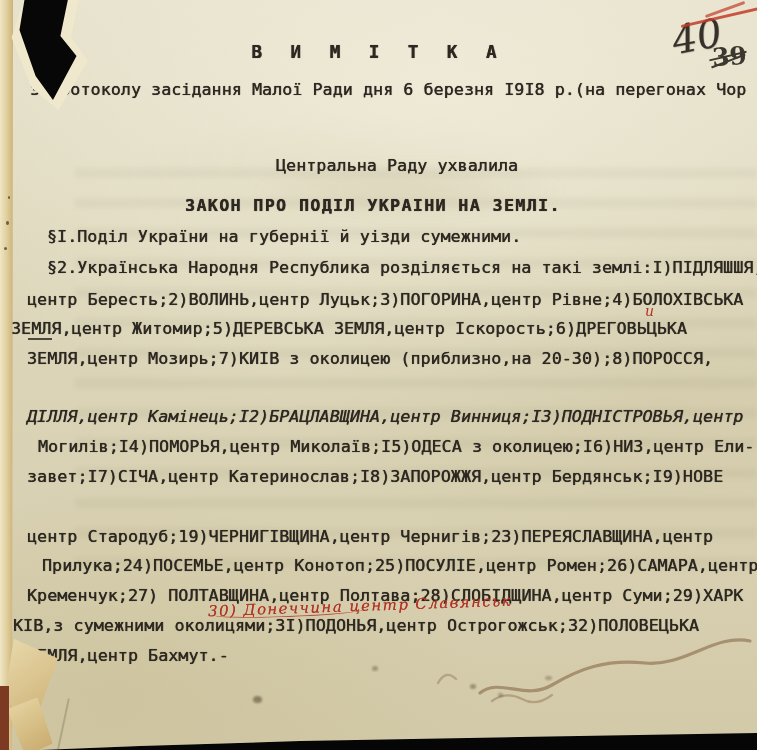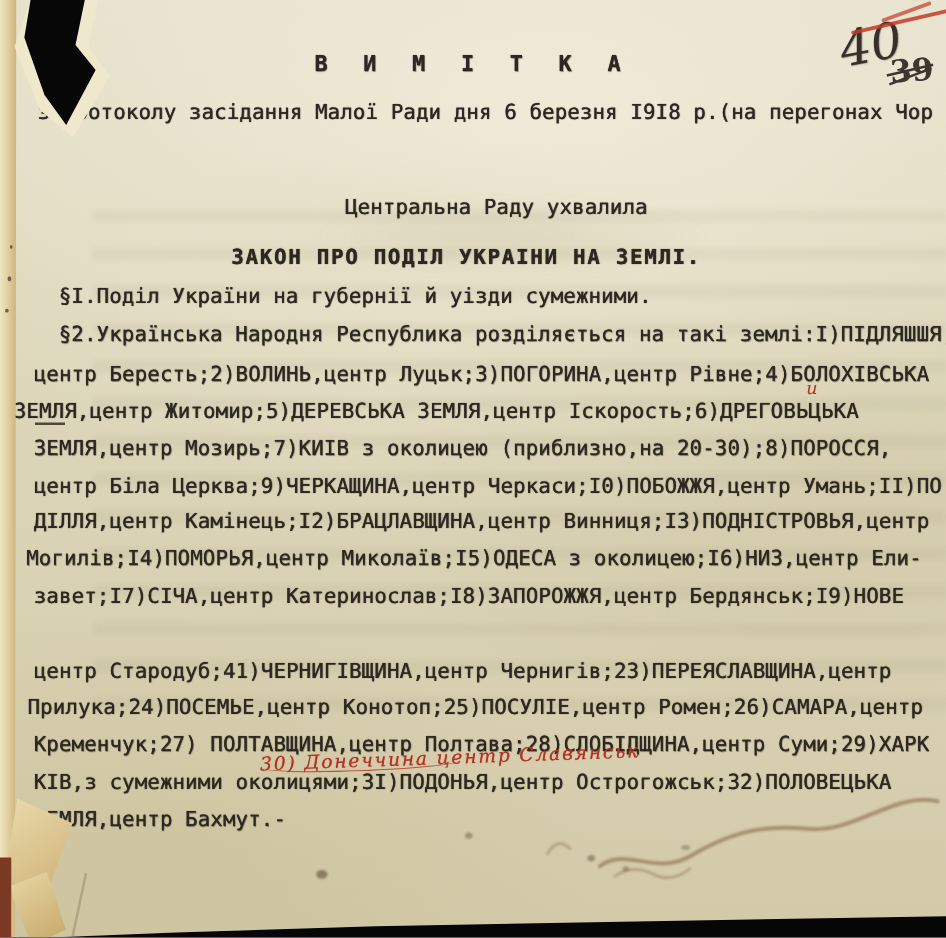--- a/index.html
+++ b/index.html
@@ -51,28 +51,28 @@
   .i1{left:30px; top:80px;}
   .i2{left:27px; top:116px;}
   .res{left:276px; top:156px;}
   .law{left:185px; top:196px; font-weight:bold; letter-spacing:1.4px;}
   .b0{left:47px; top:227px;}
   .b1{left:47px; top:258px;}
   .b2{left:27px; top:290px;}
   .b3{left:11px; top:319px;}
   .b4{left:27px; top:349px;text-align:right;}
   .b5{left:27px; top:379px;}
-  .b6{left:27px; top:407px;}
-  .b7{left:21px; top:437px;}
+  .b6{left:27px; top:407px;font-style:italic;}
+  .b7{left:38px; top:437px;}
   .b8{left:27px; top:467px;}
   .b9{left:27px; top:497px;}
   .b10{left:27px; top:527px;}
-  .b11{left:22px; top:556px;}
+  .b11{left:42px; top:556px;}
   .b12{left:27px; top:586px;}
-  .b13{left:27px; top:616px;}
+  .b13{left:13px; top:616px;}
   .b14{left:27px; top:646px;}
   .underscore-mark{position:absolute; left:28px; top:338px; width:24px; height:2px; background:#352f26; opacity:.85;}
   
   .red-insert{
     position:absolute; left:208px; top:597px; color:#b23325;
     font-family:"DejaVu Serif","Liberation Serif",serif; font-style:italic;
     font-size:15px; letter-spacing:1.4px; transform:rotate(-2deg); white-space:pre;
     text-shadow:0 0 .6px rgba(178,51,37,.8);
   }
   .red-underline{
@@ -133,25 +133,24 @@
 
     <div class="ln title">В И М І Т К А</div>
     <div class="ln i1">з протоколу засідання Малої Ради дня 6 березня I9I8 р.(на перегонах Чор</div>
     <div class="ln res">Центральна Раду ухвалила</div>
     <div class="ln law">ЗАКОН ПРО ПОДІЛ УКРАІНИ НА ЗЕМЛІ.</div>
     <div class="ln b0">§I.Поділ України на губернії й уізди сумежними.</div>
     <div class="ln b1">§2.Українська Народня Республика розділяється на такі землі:I)ПІДЛЯШШЯ,</div>
     <div class="ln b2">центр Бересть;2)ВОЛИНЬ,центр Луцьк;3)ПОГОРИНА,центр Рівне;4)БОЛОХІВСЬКА</div>
     <div class="ln b3">ЗЕМЛЯ,центр Житомир;5)ДЕРЕВСЬКА ЗЕМЛЯ,центр Іскорость;6)ДРЕГОВЬЦЬКА</div>
     <div class="ln b4">ЗЕМЛЯ,центр Мозирь;7)КИІВ з околицею (приблизно,на 20-30);8)ПОРОССЯ,</div>
-    <div class="ln b5">центр Біла Церква;9)ЧЕРКАЩИНА,центр Черкаси;I0)ПОБОЖЖЯ,центр Умань;II)ПО</div>
     <div class="ln b6">ДІЛЛЯ,центр Камінець;I2)БРАЦЛАВЩИНА,центр Винниця;I3)ПОДНІСТРОВЬЯ,центр</div>
     <div class="ln b7">Могилів;I4)ПОМОРЬЯ,центр Миколаїв;I5)ОДЕСА з околицею;I6)НИЗ,центр Ели-</div>
     <div class="ln b8">завет;I7)СІЧА,центр Катеринослав;I8)ЗАПОРОЖЖЯ,центр Бердянськ;I9)НОВЕ</div>
-    <div class="ln b10">центр Стародуб;41)ЧЕРНИГІВЩИНА,центр Чернигів;23)ПЕРЕЯСЛАВЩИНА,центр</div>
+    <div class="ln b10">центр Стародуб;19)ЧЕРНИГІВЩИНА,центр Чернигів;23)ПЕРЕЯСЛАВЩИНА,центр</div>
     <div class="ln b11">Прилука;24)ПОСЕМЬЕ,центр Конотоп;25)ПОСУЛІЕ,центр Ромен;26)САМАРА,центр</div>
     <div class="ln b12">Кременчук;27) ПОЛТАВЩИНА,центр Полтава;28)СЛОБІДЩИНА,центр Суми;29)ХАРК</div>
     <div class="ln b13">КІВ,з сумежними околицями;3I)ПОДОНЬЯ,центр Острогожськ;32)ПОЛОВЕЦЬКА</div>
     <div class="ln b14">ЗЕМЛЯ,центр Бахмут.-</div>
     <div class="underscore-mark"></div>
 
     <div class="red-insert">30) Донеччина центр Славянськ</div>
     <div class="red-underline"></div>
     <div class="red-corr">и</div>
 

